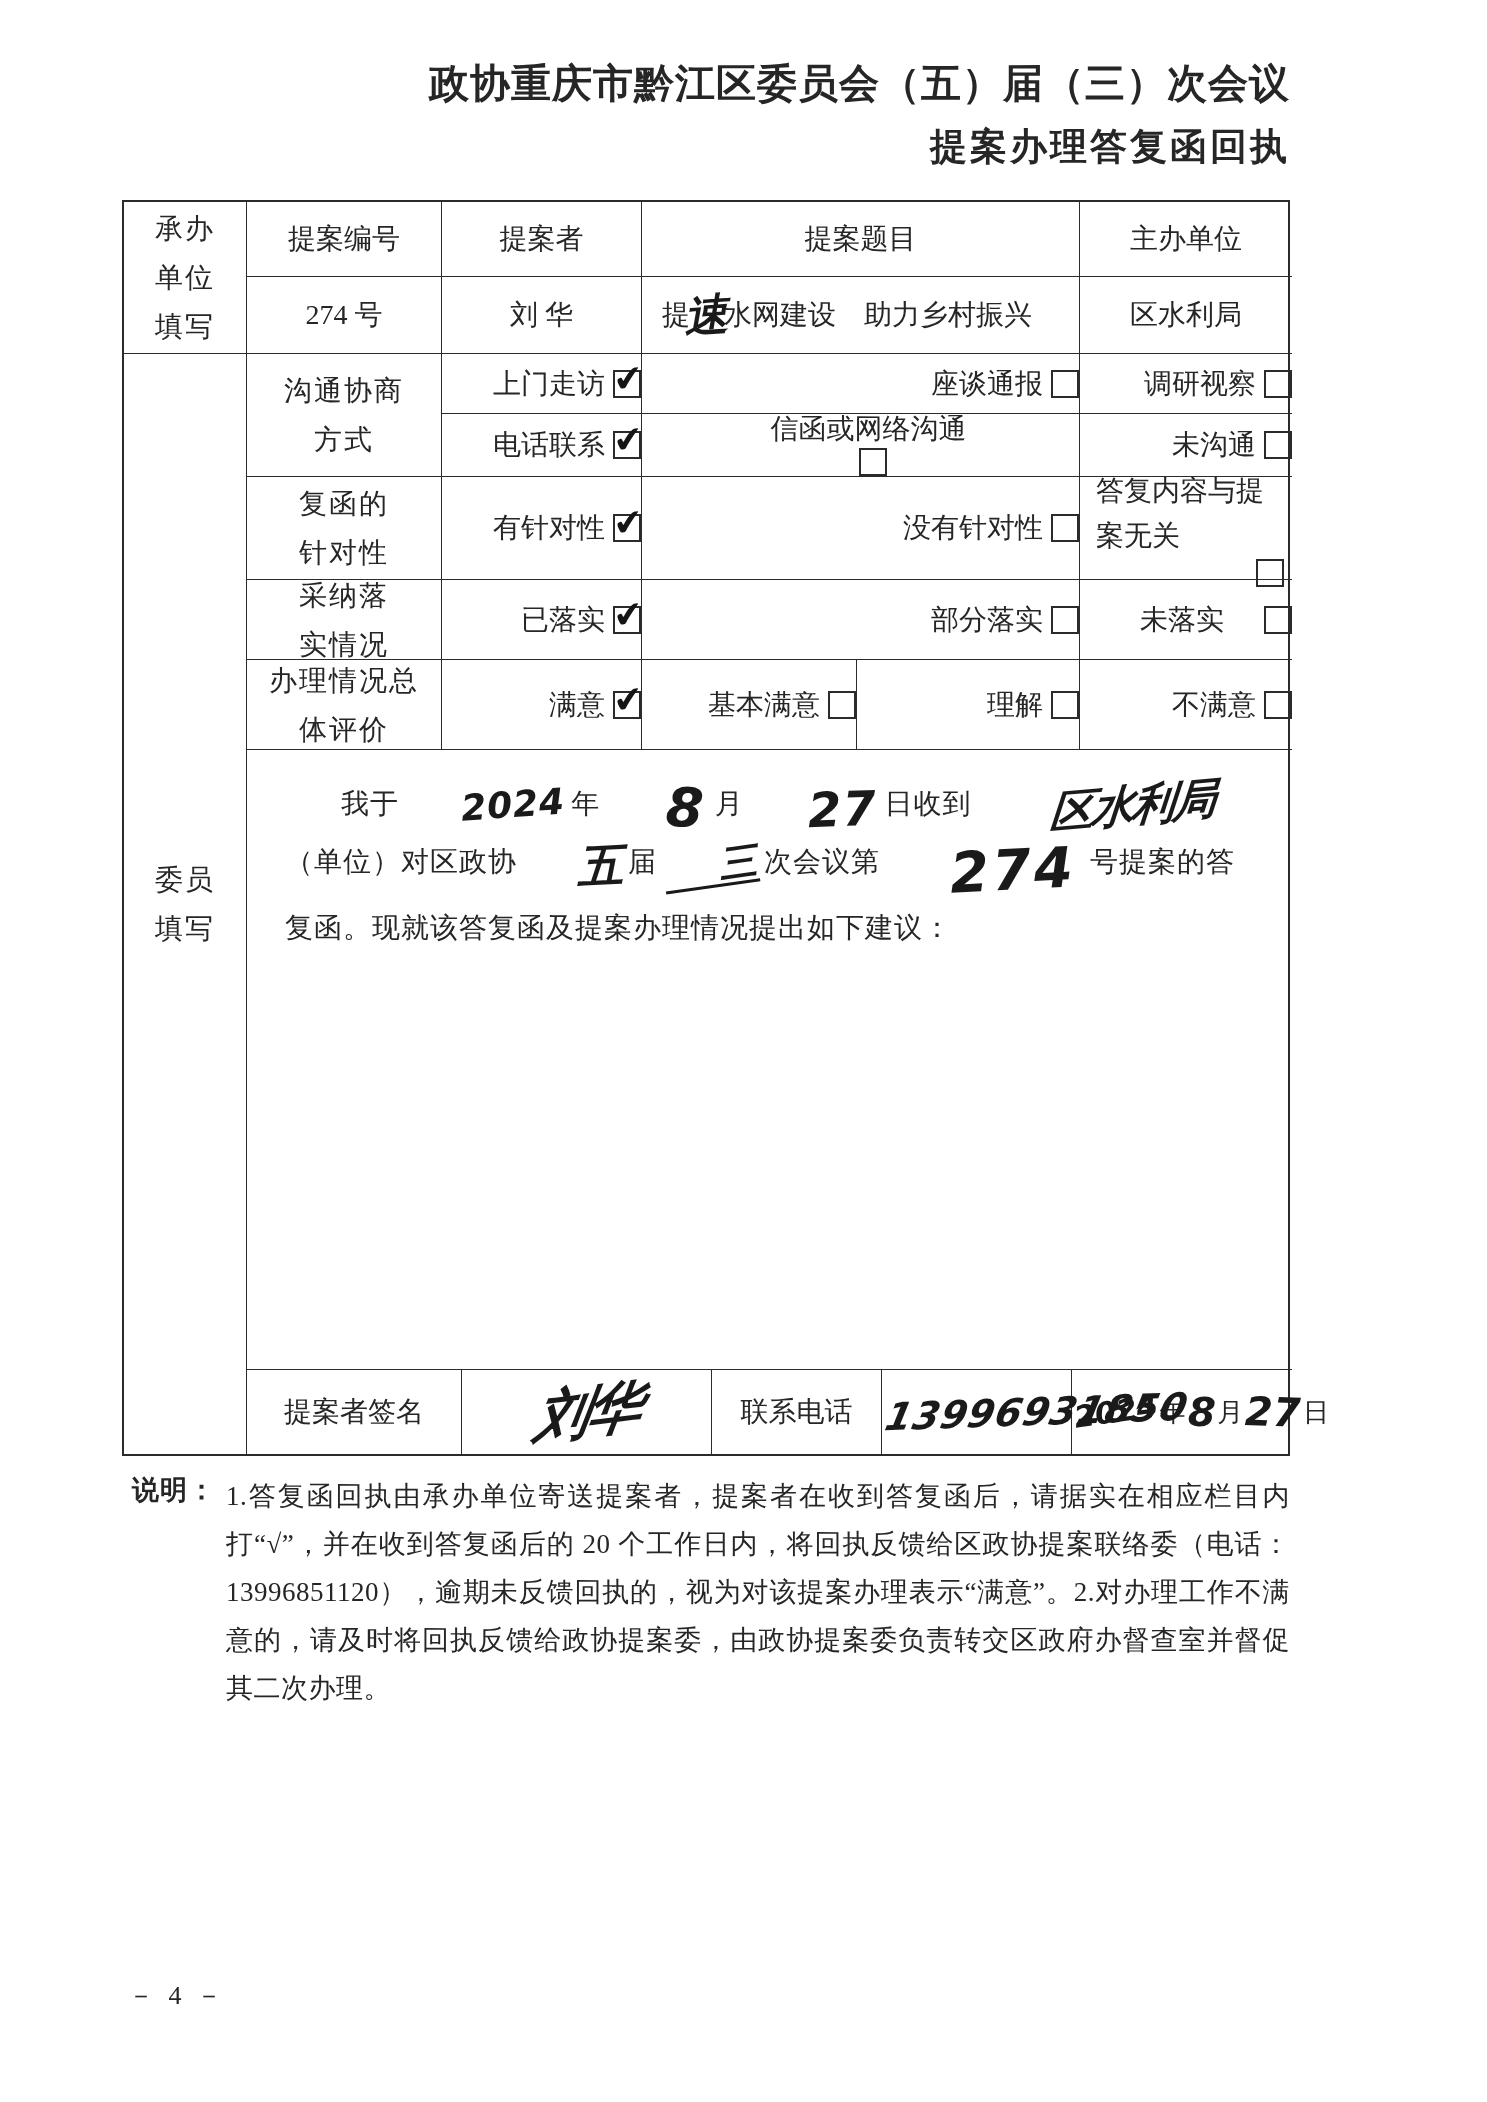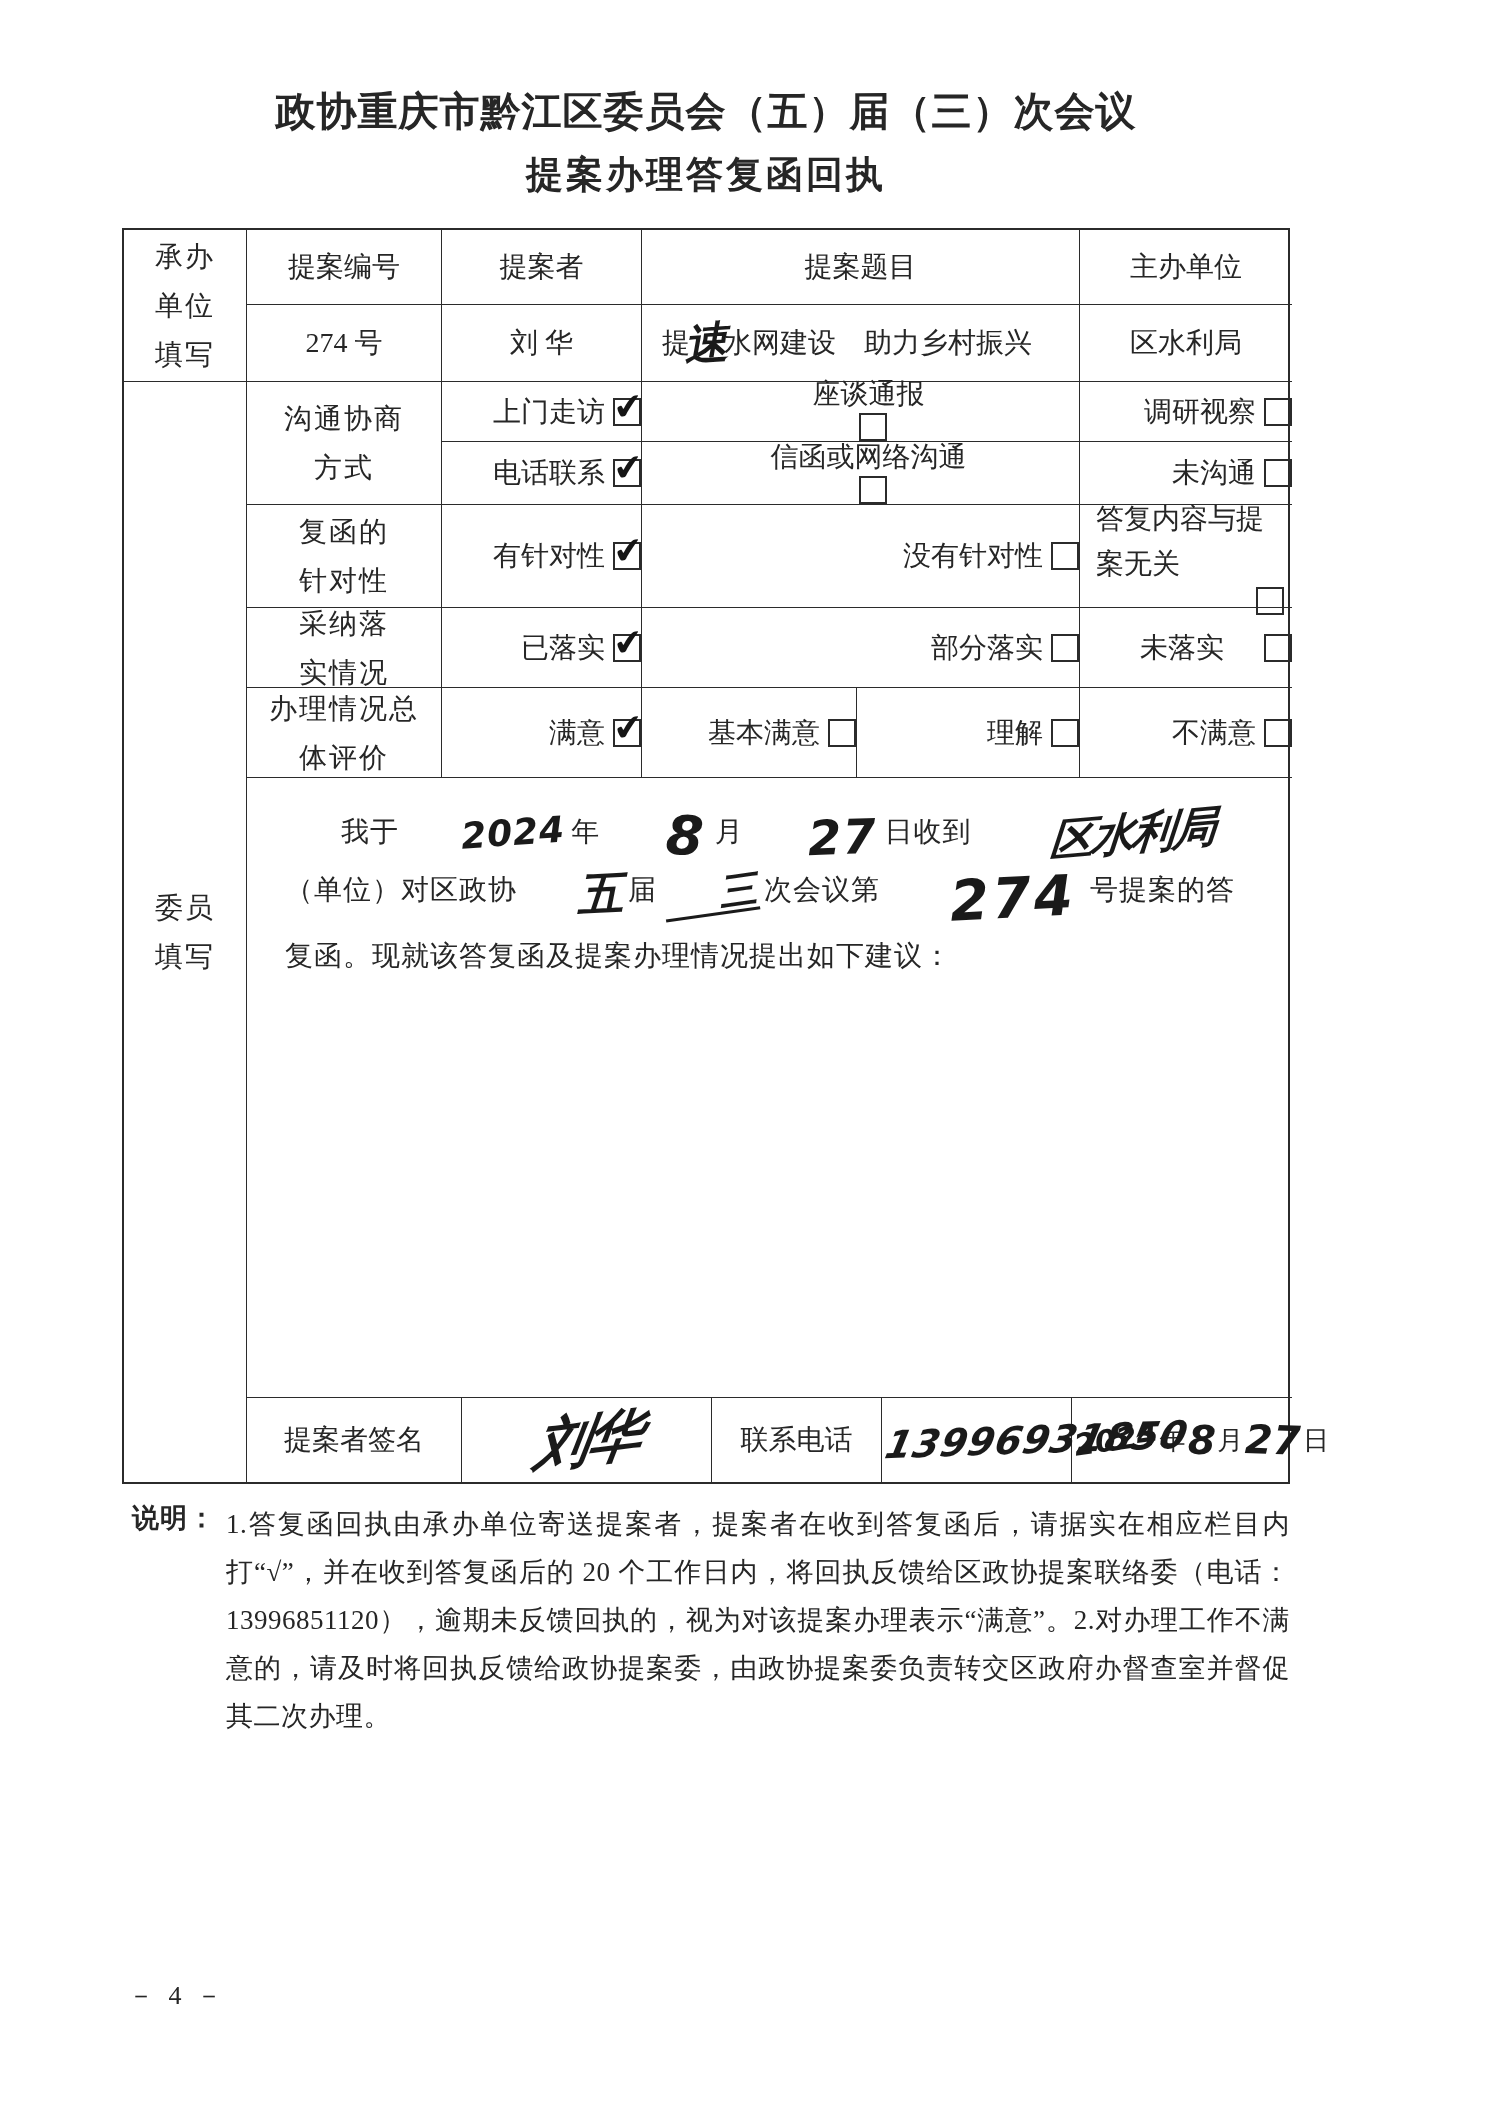--- a/index.html
+++ b/index.html
@@ -7,21 +7,21 @@
     position: relative;
     width: 1487px; height: 2102px;
     background: #ffffff;
     font-family: "Liberation Serif", "DejaVu Serif", serif;
     color: #262626;
     overflow: hidden;
   }
   .content { position:absolute; left:122px; top:0; width:1168px; }
 
   
-  .title-block { padding-top:88px; text-align:center; }
+  .title-block { padding-top:60px; text-align:right; }
   .title-l1 { font-size:40px; font-weight:bold; letter-spacing:1px; line-height:1.2; }
   .title-l2 { font-size:37px; font-weight:bold; letter-spacing:3px; margin-top:14px; }
 
   
   .form-table {
     margin-top:28px;
     width:1168px; box-sizing:border-box;
     display:grid;
     grid-template-columns:123px 195px 200px 215px 223px 212px;
     grid-template-rows:75px 77px 60px 63px 103px 80px 90px 620px 84px;
@@ -146,21 +146,21 @@
         <div class="v-label w2">委员填写</div>
       </div>
 
       <div class="cell center" style="grid-column:2;grid-row:3/5;">
         <div class="v-label w4">沟通协商方式</div>
       </div>
       <div class="cell opt" style="grid-column:3;grid-row:3;">
         <span>上门走访</span>
           <span class="box checked"></span>
       </div>
-      <div class="cell opt" style="grid-column:4/6;grid-row:3;flex-direction:column;">
+      <div class="cell opt" style="grid-column:4/6;grid-row:3;">
         <span>座谈通报</span>
           <span class="box"></span>
       </div>
       <div class="cell opt last-col" style="grid-column:6;grid-row:3;">
         <span>调研视察</span>
           <span class="box"></span>
       </div>
       <div class="cell opt" style="grid-column:3;grid-row:4;">
         <span>电话联系</span>
           <span class="box checked"></span>

